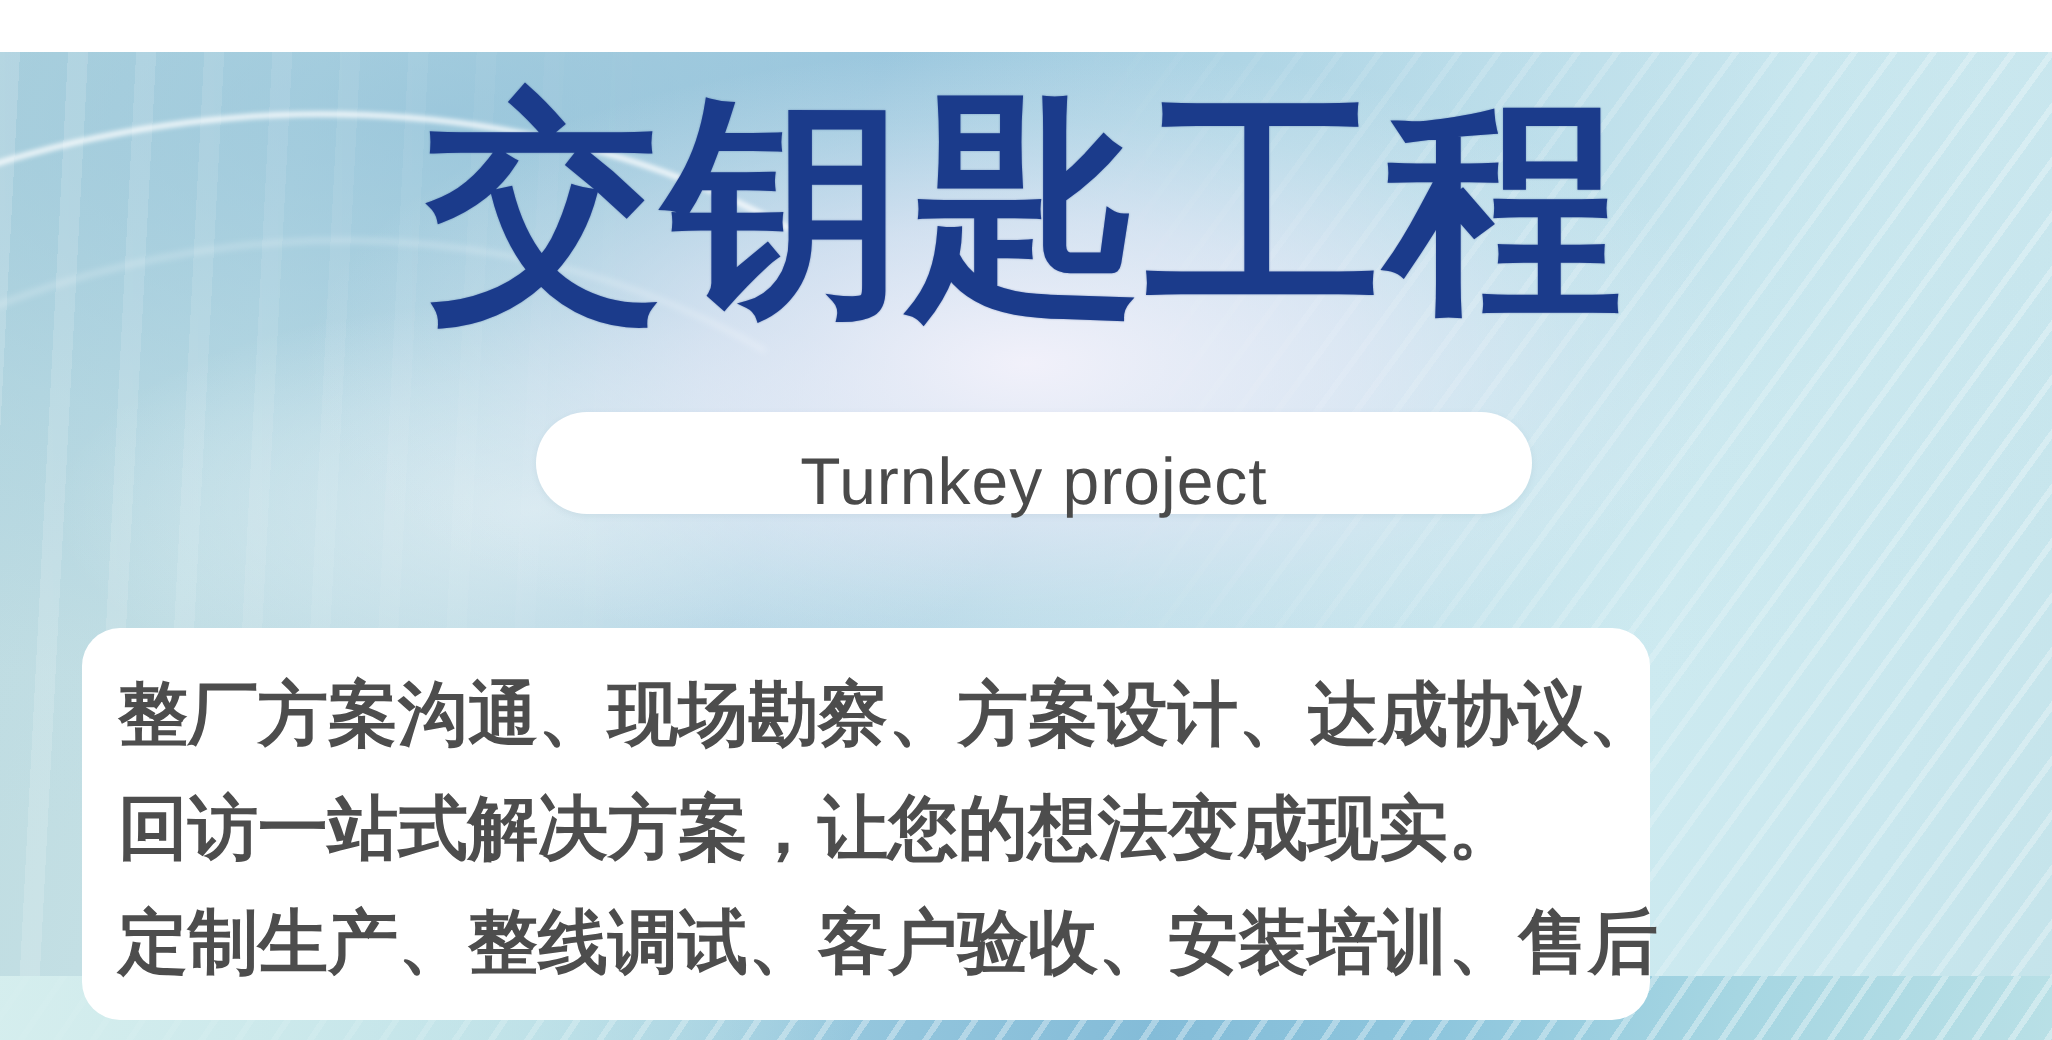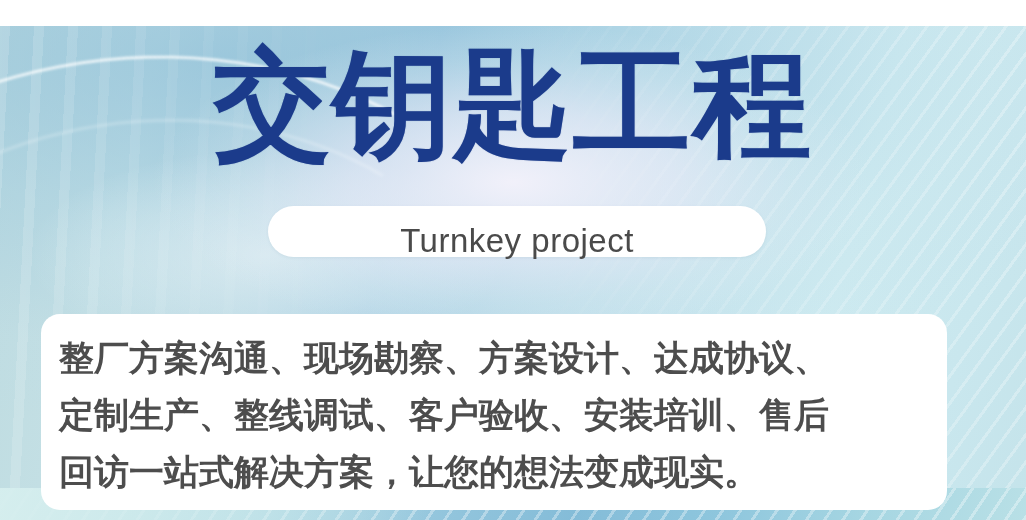--- a/index.html
+++ b/index.html
@@ -186,21 +186,21 @@
     font-weight: 400;
     color: #4a4a4a;
     letter-spacing: 0.5px;
     line-height: 1;
   }
 
   .body-card {
     position: absolute;
     left: 41px;
     top: 288px;
-    width: 906px;
+    width: 784px;
     height: 196px;
     background: #ffffff;
     border-radius: 19px;
     box-sizing: border-box;
     padding: 14px 18px 10px 18px;
     display: flex;
     flex-direction: column;
     justify-content: center;
   }
   .body-card p {
@@ -231,17 +231,17 @@
   <div class="bg-bottom-wedge"></div>
 
   <div class="headline">交钥匙工程</div>
 
   <div class="subtitle-pill">
     <span>Turnkey project</span>
   </div>
 
   <div class="body-card">
     <p>整厂方案沟通、现场勘察、方案设计、达成协议、</p>
+    <p>回访一站式解决方案，让您的想法变成现实。</p>
     <p>定制生产、整线调试、客户验收、安装培训、售后</p>
-    <p>回访一站式解决方案，让您的想法变成现实。</p>
   </div>
 
 </div>
 
 </body></html>

